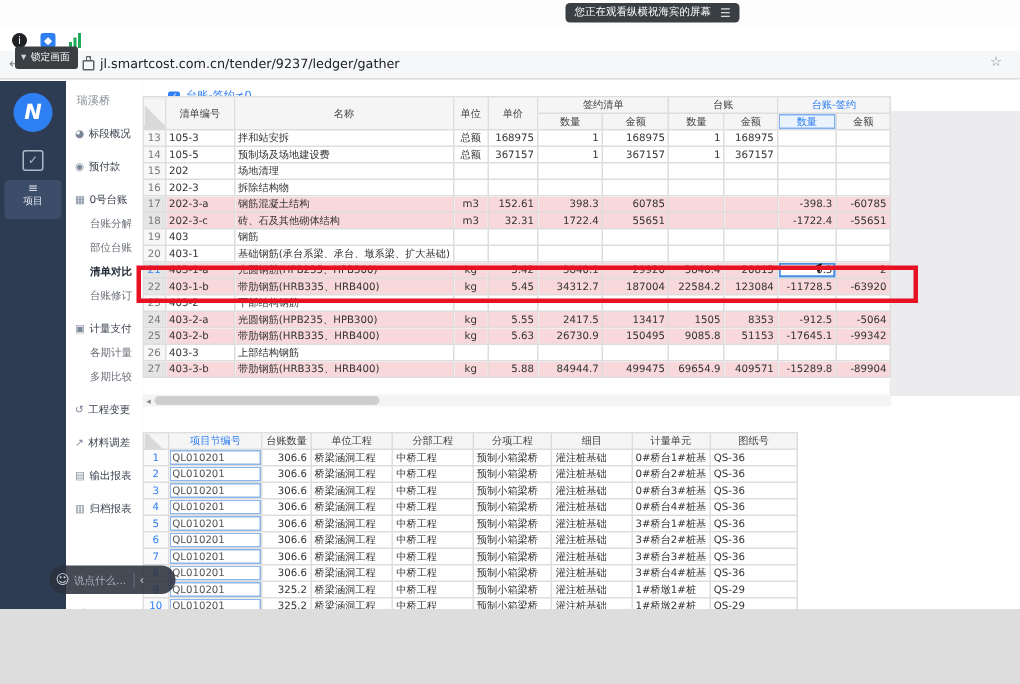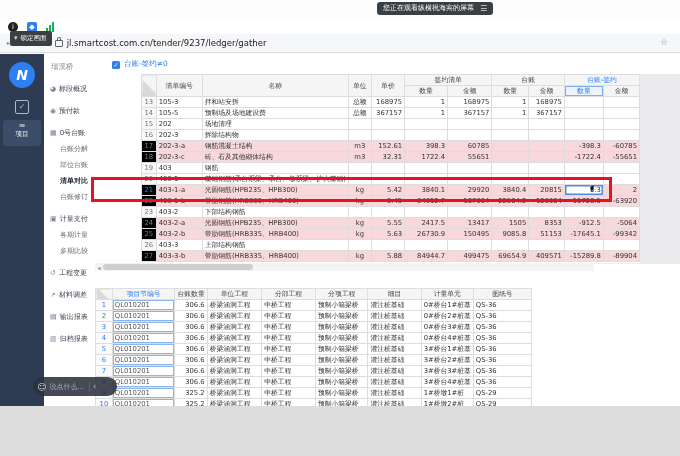--- a/index.html
+++ b/index.html
@@ -57,27 +57,27 @@
   .gray-east{left:593px;top:74px;width:87px;height:190px;background:#ececee;}
   .filter{left:112px;top:59px;display:flex;align-items:flex-end;gap:4px;}
   .filter .box{width:8px;height:8px;background:#2e7ff2;border-radius:1.5px;color:#fff;font-size:6px;
                text-align:center;line-height:8px;}
   .filter .lbl{color:#2e7ff2;font-size:7.5px;}
 
   table{border-collapse:collapse;table-layout:fixed;}
   td,th{border:1px solid #ddd;font-size:6.8px;font-weight:normal;padding:0 2px;height:10px;
         line-height:10px;overflow:hidden;white-space:nowrap;box-sizing:border-box;}
   th{background:#f5f5f6;color:#444;text-align:center;}
-  .mtwrap{left:95px;top:74px;width:499px;height:189px;overflow:hidden;background:#fff;margin-left:46px;}
+  .mtwrap{left:95px;top:64px;width:499px;height:189px;overflow:hidden;background:#fff;}
   .mt .corner{background:linear-gradient(45deg,#d9d9d9 46%,#f5f5f6 47%);}
   .mt .blueh{color:#2e7ff2;}
   .mt .activecol{background:#eaf3fe;color:#2e7ff2;box-shadow:inset 0 0 0 1px #7fb0ef;}
   .mt td.c-num{background:#f7f7f8;color:#777;text-align:center;}
   .mt tr.pink td{background:#f8d8da;}
-  .mt tr.pink td.c-num{background:#000000;}
+  .mt tr.pink td.c-num{background:#e5e5e5;}
   .mt td.num{text-align:right;}
   .mt td.c-unit{text-align:center;}
   .mt tr.cur td.c-num{color:#2e7ff2;font-weight:normal;}
   .mt td.selcell{position:relative;background:#fdfdfd !important;box-shadow:inset 0 0 0 1.5px #4a90e2;}
   .cursor{position:absolute;left:26px;top:1px;width:0;height:0;border-left:4px solid #111;
           border-bottom:6px solid transparent;transform:rotate(-18deg);}
 
   .hscroll{left:95px;top:263px;width:499px;height:8px;background:#f4f4f4;display:flex;align-items:center;}
   .hscroll .larr{font-size:6px;color:#888;width:8px;text-align:center;}
   .hscroll .thumb{width:150px;height:6px;background:#cfcfcf;border-radius:3px;}

